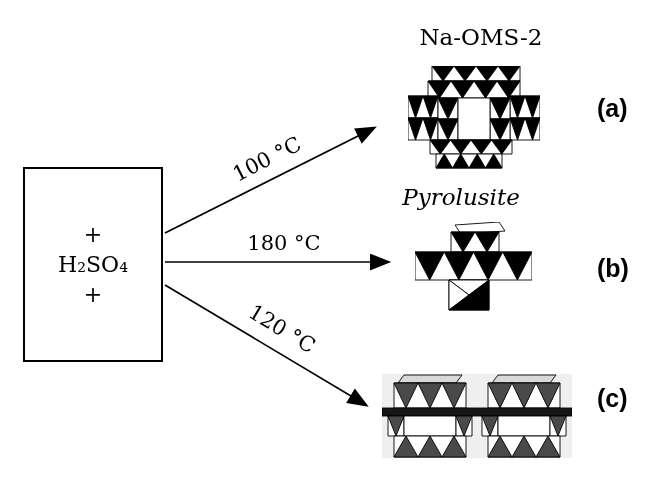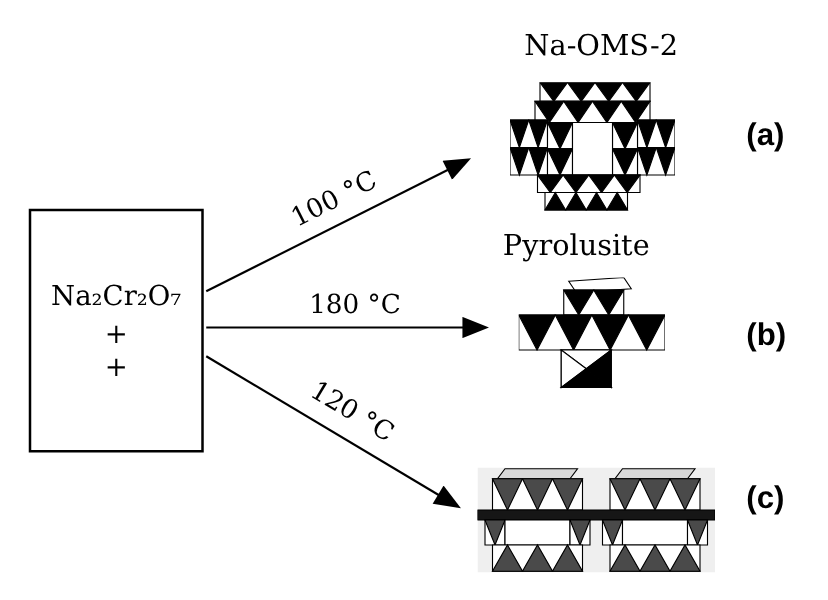--- a/index.html
+++ b/index.html
@@ -20,21 +20,21 @@
     white-space:nowrap;
   }
   .temp-1{left:219px;top:147px;transform:rotate(-27deg);}
   .temp-2{left:236px;top:231px;}
   .temp-3{left:234px;top:317px;transform:rotate(31deg);}
   .product-title{
     position:absolute;width:180px;text-align:center;font-size:23px;
     white-space:nowrap;
   }
   .title-a{left:391px;top:24px;}
-  .title-b{left:371px;top:184px;}
+  .title-b{left:371px;top:184px;font-style:italic;}
   .title-c{left:380px;top:336px;}
   .tag{
     position:absolute;font-family:"Liberation Sans", sans-serif;
     font-weight:bold;font-size:25px;
   }
   .tag-a{left:597px;top:94px;}
   .tag-b{left:597px;top:254px;}
   .tag-c{left:597px;top:384px;}
   .struct{position:absolute;}
   .struct-a{left:408px;top:66px;}
@@ -51,22 +51,22 @@
       <marker id="ah" viewBox="0 0 10 8" markerWidth="13" markerHeight="10" refX="8.5" refY="4" orient="auto">
         <path d="M0,0 L10,4 L0,8 Z" fill="#000"></path>
       </marker>
     </defs>
     <line x1="165" y1="233" x2="374" y2="128" stroke="#000" stroke-width="1.7" marker-end="url(#ah)"></line>
     <line x1="165" y1="262" x2="388" y2="262" stroke="#000" stroke-width="1.7" marker-end="url(#ah)"></line>
     <line x1="165" y1="285" x2="366" y2="405" stroke="#000" stroke-width="1.7" marker-end="url(#ah)"></line>
   </svg>
 
   <div class="reactant-box">
-    <div class="formula">Na₂Cr₂O₇</div>
     <div class="plus">+</div>
+    <div class="formula">H₂SO₄</div>
     <div class="plus">+</div>
   </div>
 
   <div class="temp-label temp-1">100 °C</div>
   <div class="temp-label temp-2">180 °C</div>
   <div class="temp-label temp-3">120 °C</div>
 
   <div class="product-title title-a">Na-OMS-2</div>
   <div class="product-title title-b">Pyrolusite</div>
 

